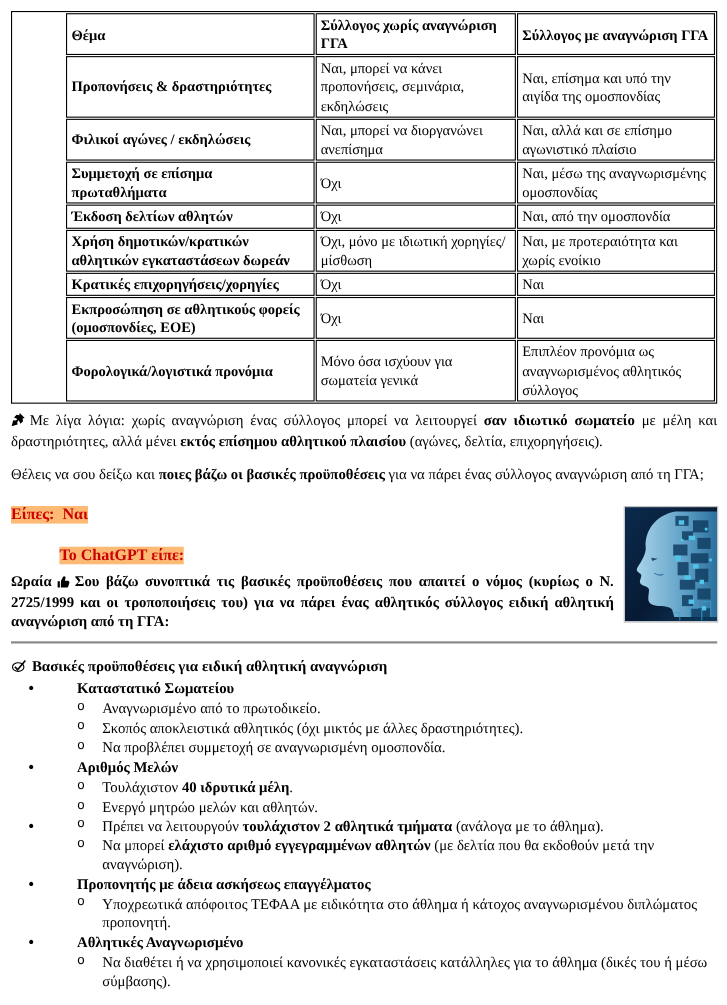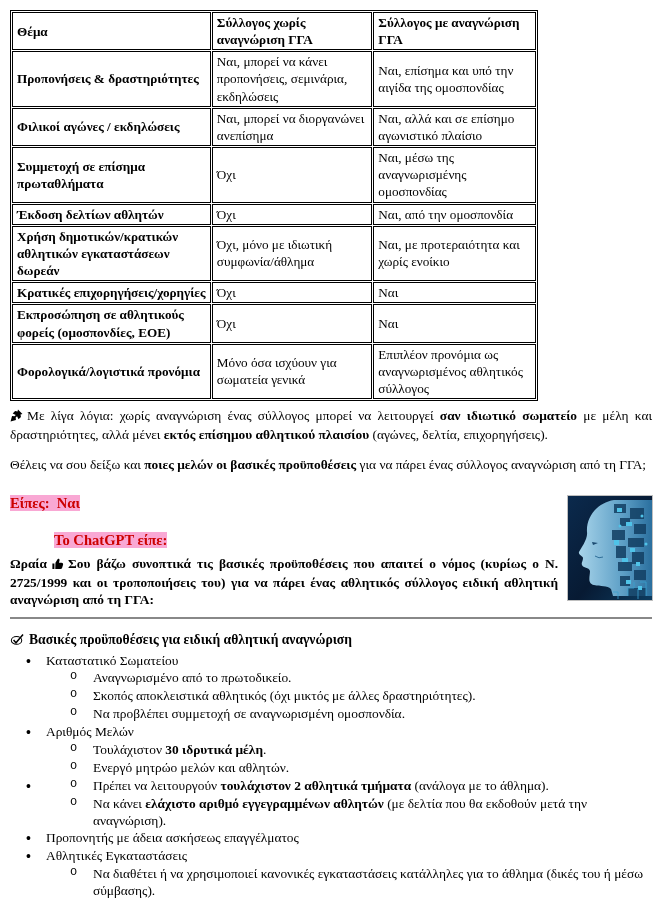--- a/index.html
+++ b/index.html
@@ -6,37 +6,38 @@
   body{
     width:661px;height:914px;box-sizing:border-box;
     padding:10px 9px 8px 10px;
     font-family:"Liberation Serif","DejaVu Serif",serif;
     font-size:13.4px;line-height:1.26;color:#000;
     overflow:hidden;
   }
   
   table.cmp{
     border-collapse:separate;border-spacing:1px;
-    border:1px solid #000;width:528px;margin:0 0 7px 0;
+    border:1px solid #000;width:642px;margin:0 0 7px 0;
     background:#fff;
+    padding-left:48px;
   }
   table.cmp th,table.cmp td{
     border:1px solid #000;padding:1px 4px;vertical-align:middle;
     font-size:13.2px;line-height:1.3;
   }
   table.cmp th{font-weight:bold;text-align:left;}
   th.just{text-align:justify;text-justify:inter-word;}
   td.topic{font-weight:bold;}
   
   p{margin:0;}
   .just{text-align:justify;}
   .p-summary{margin-top:6px;}
   .p-question{margin-top:13px;}
   .hl{
-    display:inline;background:#f9a8d4;color:#cc0000;
+    display:inline;background:#fdba74;color:#cc0000;
     font-weight:bold;font-size:14.6px;line-height:1.3;
   }
   .you-said{margin-top:20px;}
   .gpt-said{margin-top:18px;padding-left:44px;}
   .p-intro{margin-top:6px;font-weight:bold;}
   hr.sep{
     border:none;border-top:2px solid #888;height:0;
     margin:9px 0 7px 0;clear:both;
   }
   
@@ -52,21 +53,21 @@
   ul.l1 > li > .b1::before{
     content:"\2022";position:absolute;left:-20px;top:0;
     font-size:14px;font-weight:bold;
   }
   ul.l2{padding:0 0 0 47px;}
   ul.l2 > li{position:relative;margin:1px 0;}
   ul.l2 > li::before{
     content:"o";position:absolute;left:-23px;top:-1px;
     font-size:12px;font-family:"Liberation Mono","DejaVu Sans Mono",monospace;
   }
-  li > b.t{font-weight:normal;}
+  li > b.t{font-weight:bold;margin-left:24px;}
   .icon{display:inline-block;vertical-align:-2px;}
   .pin{margin-right:4px;}
   .thumb{margin:0 4px;}
   .chk{margin-right:5px;vertical-align:-2px;}
 </style>
 </head>
 <body>
 
 <table class="cmp">
   <colgroup>
@@ -95,21 +96,21 @@
     <td>Όχι</td>
     <td>Ναι, μέσω της αναγνωρισμένης ομοσπονδίας</td>
   </tr>
   <tr>
     <td class="topic">Έκδοση δελτίων αθλητών</td>
     <td>Όχι</td>
     <td>Ναι, από την ομοσπονδία</td>
   </tr>
   <tr>
     <td class="topic">Χρήση δημοτικών/κρατικών αθλητικών εγκαταστάσεων δωρεάν</td>
-    <td>Όχι, μόνο με ιδιωτική συμφωνία/άθλημα</td>
+    <td>Όχι, μόνο με ιδιωτική χορηγίες/μίσθωση</td>
     <td>Ναι, με προτεραιότητα και χωρίς ενοίκιο</td>
   </tr>
   <tr>
     <td class="topic">Κρατικές επιχορηγήσεις/χορηγίες</td>
     <td>Όχι</td>
     <td>Ναι</td>
   </tr>
   <tr>
     <td class="topic">Εκπροσώπηση σε αθλητικούς φορείς (ομοσπονδίες, ΕΟΕ)</td>
     <td>Όχι</td>
@@ -120,21 +121,21 @@
     <td>Μόνο όσα ισχύουν για σωματεία γενικά</td>
     <td>Επιπλέον προνόμια ως αναγνωρισμένος αθλητικός σύλλογος</td>
   </tr>
 </tbody>
   </table>
 
 <p class="just p-summary"><span class="icon pin"><svg width="13" height="13" viewBox="0 0 14 14">
         <path fill="#000" d="M8.6.6l4.8 4.8-2.1.5.5 2.6-2.6 2.6-1.6-3.4-1.5 1.5.3 2.6L.6 13.4l1.6-5.8 2.6.3 1.5-1.5L2.9 4.8 5.5 2.2l2.6.5z"></path>
       </svg></span><span><span>Με λίγα λόγια: χωρίς αναγνώριση ένας σύλλογος μπορεί να λειτουργεί </span><b>σαν ιδιωτικό σωματείο</b><span> με μέλη και δραστηριότητες, αλλά μένει </span><b>εκτός επίσημου αθλητικού πλαισίου</b><span> (αγώνες, δελτία, επιχορηγήσεις).</span></span></p>
 
-<p class="just p-question"><span><span>Θέλεις να σου δείξω και </span><b>ποιες μελών οι βασικές προϋποθέσεις</b><span> για να πάρει ένας σύλλογος αναγνώριση από τη ΓΓΑ;</span></span></p>
+<p class="just p-question"><span><span>Θέλεις να σου δείξω και </span><b>ποιες βάζω οι βασικές προϋποθέσεις</b><span> για να πάρει ένας σύλλογος αναγνώριση από τη ΓΓΑ;</span></span></p>
 
 <div>
   <div class="ai-img">
     <svg width="84" height="104" viewBox="0 0 84 104">
       <defs>
         <linearGradient id="bg" x1="0" y1="0" x2="1" y2="1">
           <stop offset="0" stop-color="#0b2a4d"></stop>
             <stop offset=".55" stop-color="#071a33"></stop>
             <stop offset="1" stop-color="#0d3c60"></stop>
         </linearGradient>
@@ -205,33 +206,36 @@
     <span class="b1"></span><b class="t">Καταστατικό Σωματείου</b>
     <ul class="l2">
       <li><span>Αναγνωρισμένο από το πρωτοδικείο.</span></li>
       <li><span>Σκοπός αποκλειστικά αθλητικός (όχι μικτός με άλλες δραστηριότητες).</span></li>
       <li><span>Να προβλέπει συμμετοχή σε αναγνωρισμένη ομοσπονδία.</span></li>
     </ul>
   </li>
   <li>
     <span class="b1"></span><b class="t">Αριθμός Μελών</b>
     <ul class="l2">
-      <li><span>Τουλάχιστον </span><b>30 ιδρυτικά μέλη</b><span>.</span></li>
+      <li><span>Τουλάχιστον </span><b>40 ιδρυτικά μέλη</b><span>.</span></li>
       <li><span>Ενεργό μητρώο μελών και αθλητών.</span></li>
     </ul>
   </li>
   <li>
     <span class="b1"></span>
     <ul class="l2">
       <li><span>Πρέπει να λειτουργούν </span><b>τουλάχιστον 2 αθλητικά τμήματα</b><span> (ανάλογα με το άθλημα).</span></li>
-      <li><span>Να κάνει </span><b>ελάχιστο αριθμό εγγεγραμμένων αθλητών</b><span> (με δελτία που θα εκδοθούν μετά την αναγνώριση).</span></li>
+      <li><span>Να μπορεί </span><b>ελάχιστο αριθμό εγγεγραμμένων αθλητών</b><span> (με δελτία που θα εκδοθούν μετά την αναγνώριση).</span></li>
     </ul>
   </li>
   <li>
     <span class="b1"></span><b class="t">Προπονητής με άδεια ασκήσεως επαγγέλματος</b>
-  </li>
-  <li>
-    <span class="b1"></span><b class="t">Αθλητικές Εγκαταστάσεις</b>
+    <ul class="l2">
+      <li><span>Υποχρεωτικά απόφοιτος ΤΕΦΑΑ με ειδικότητα στο άθλημα ή κάτοχος αναγνωρισμένου διπλώματος προπονητή.</span></li>
+    </ul>
+  </li>
+  <li>
+    <span class="b1"></span><b class="t">Αθλητικές Αναγνωρισμένο</b>
     <ul class="l2">
       <li><span>Να διαθέτει ή να χρησιμοποιεί κανονικές εγκαταστάσεις κατάλληλες για το άθλημα (δικές του ή μέσω σύμβασης).</span></li>
     </ul>
   </li>
 </ul>
 
 </body></html>

